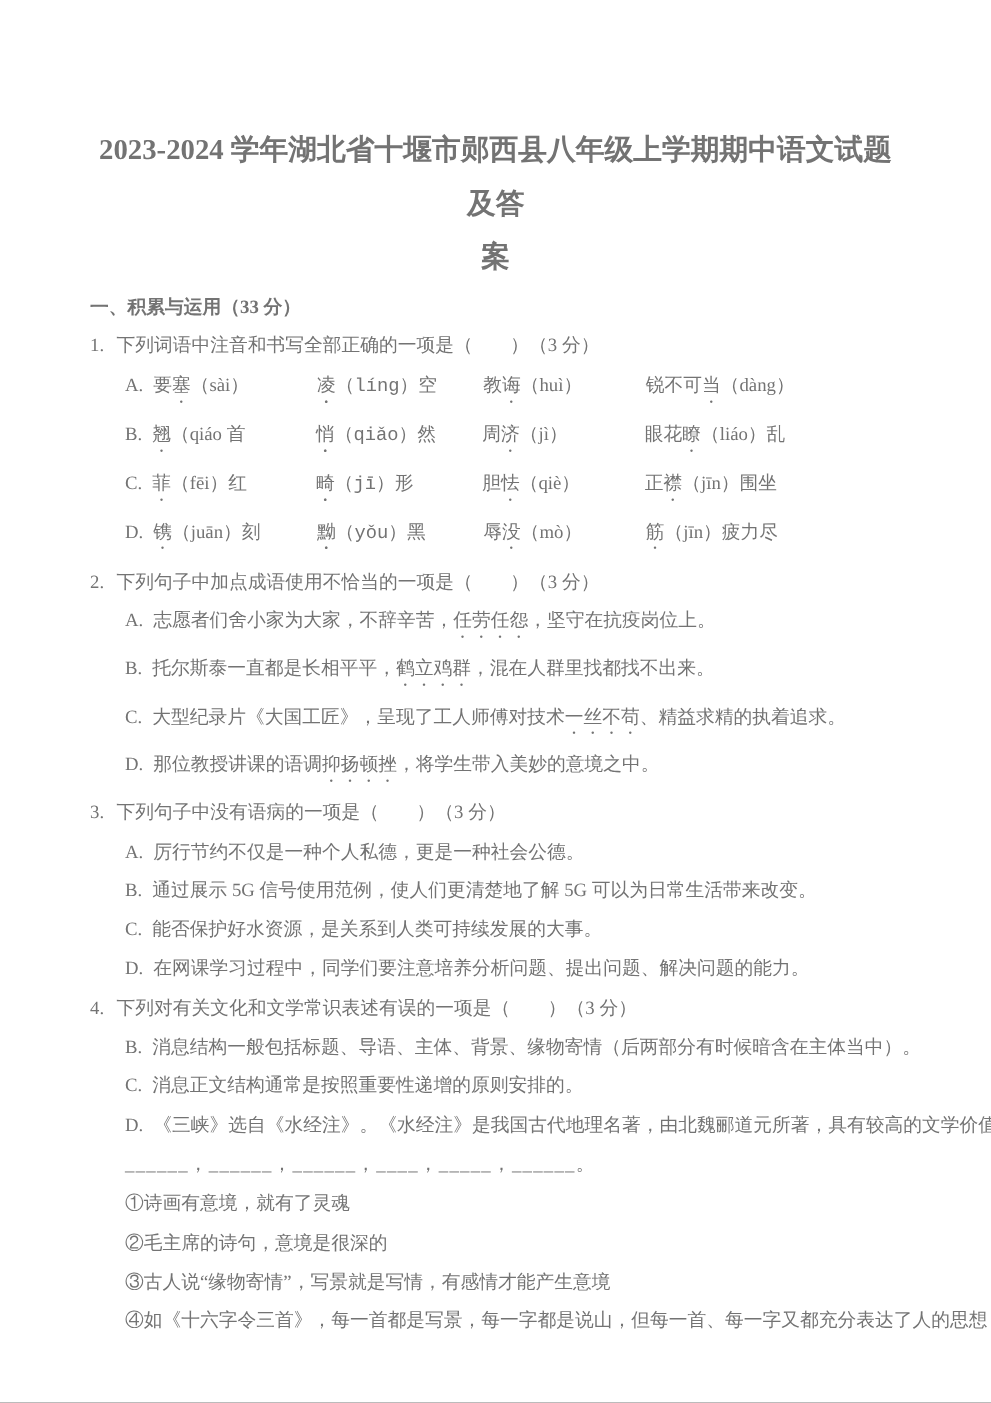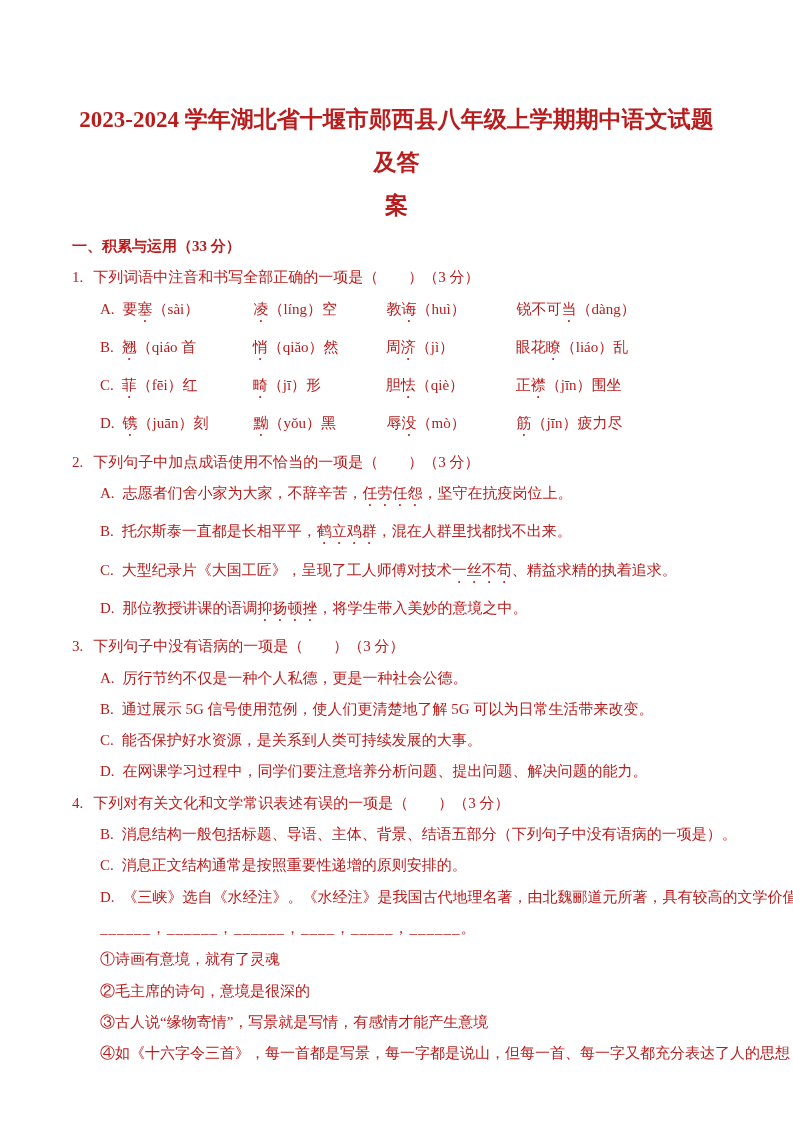--- a/index.html
+++ b/index.html
@@ -1,17 +1,17 @@
 <!DOCTYPE html>
 <html><head>
 <meta charset="utf-8">
 <style>
   html,body{margin:0;padding:0;background:#888;}
   .page{
-    width:793px;height:1122px;background:#ffffff;color:#b91c1c;
+    width:793px;height:1122px;background:#ffffff;color:#737373;
     font-family:"Liberation Serif","DejaVu Serif",serif;
     font-size:15px;
     padding:98px 0 0 72px;
     box-sizing:border-box;
     overflow:hidden;
     margin:0 auto;
   }
   .title{
     margin:0 72px 10px 0;
     text-align:center;
@@ -28,21 +28,21 @@
   .line{
     line-height:19px;
     margin-bottom:12.3px;
     white-space:nowrap;
   }
   .qnum{display:inline-block;margin-right:10px;}
   .opt{padding-left:28px;}
   .olabel{display:inline-block;margin-right:8px;}
   .terms{display:inline-flex;vertical-align:top;}
   .terms .t1{display:inline-block;width:131px;}
-  .terms .t2{display:inline-block;width:133px;}
+  .terms .t2{display:inline-block;width:133px;font-family:Liberation Mono, monospace;}
   .terms .t3{display:inline-block;width:130px;}
   .terms .t4{display:inline-block;text-align:right;}
   .em-dot{
     -webkit-text-emphasis:filled dot;
     -webkit-text-emphasis-position:under left;
     text-emphasis:filled dot;
     text-emphasis-position:under left;
   }
   .blank-line{letter-spacing:1px;}
 </style>
@@ -130,21 +130,21 @@
     <div class="line opt">
       <span class="olabel">D.</span><span>在网课学习过程中，同学们要注意培养分析问题、提出问题、解决问题的能力。</span>
     </div>
   </div>
 
   <div>
     <div class="line">
       <span class="qnum">4.</span><span>下列对有关文化和文学常识表述有误的一项是（　　）（3 分）</span>
     </div>
     <div class="line opt">
-      <span class="olabel">B.</span><span>消息结构一般包括标题、导语、主体、背景、结语五部分（下列句子中没有语病的一项是）。</span>
+      <span class="olabel">B.</span><span>消息结构一般包括标题、导语、主体、背景、缘物寄情（后两部分有时候暗含在主体当中）。</span>
     </div>
     <div class="line opt">
       <span class="olabel">C.</span><span>消息正文结构通常是按照重要性递增的原则安排的。</span>
     </div>
     <div class="line opt">
       <span class="olabel">D.</span><span>《三峡》选自《水经注》。《水经注》是我国古代地理名著，由北魏郦道元所著，具有较高的文学价值。</span>
     </div>
   </div>
 
   <div>

